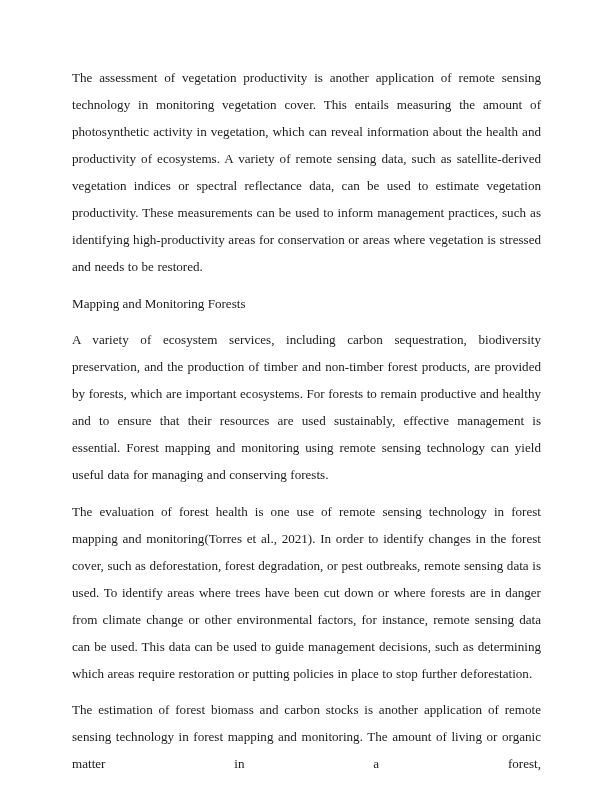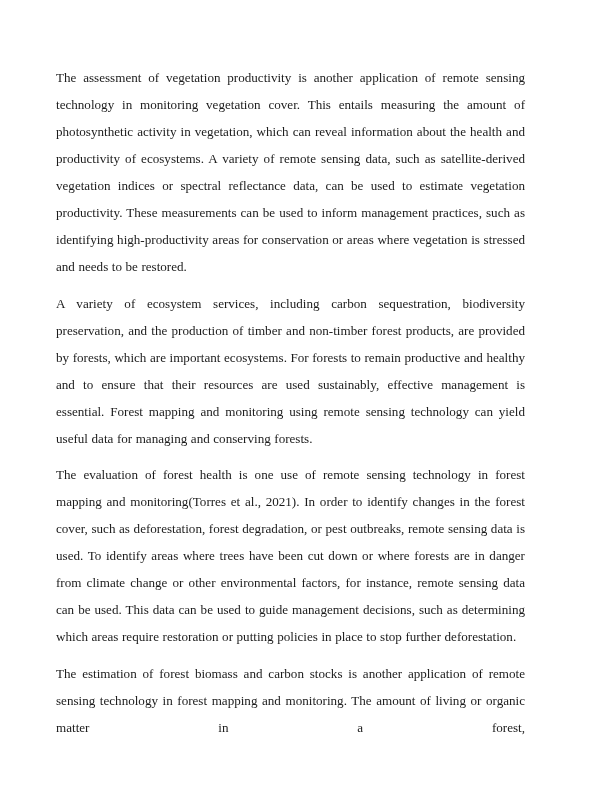--- a/index.html
+++ b/index.html
@@ -13,21 +13,21 @@
     overflow: hidden;
     font-family: "Liberation Serif", "DejaVu Serif", serif;
   }
 
   #page {
     position: relative;
     width: 612px;
     height: 792px;
     background: #ffffff;
     box-sizing: border-box;
-    padding: 64px 71px 0 56px;
+    padding: 64px 71px 0 72px;
   }
 
   .doc-body {
     width: 469px;
     color: #1b1b1b;
     font-size: 13.1px;
     line-height: 27px;
     text-align: justify;
     text-justify: inter-word;
     -webkit-font-smoothing: antialiased;
@@ -67,20 +67,21 @@
   }
 </style>
 </head>
 <body>
 
 <div id="page">
   <div class="doc-body">
 
     <p class="para">The assessment of vegetation productivity is another application of remote sensing technology in monitoring vegetation cover. This entails measuring the amount of photosynthetic activity in vegetation, which can reveal information about the health and productivity of ecosystems. A variety of remote sensing data, such as satellite-derived vegetation indices or spectral reflectance data, can be used to estimate vegetation productivity. These measurements can be used to inform management practices, such as identifying high-productivity areas for conservation or areas where vegetation is stressed and needs to be restored.</p>
 
+    <h2 class="section-heading">Mapping and Monitoring Forests</h2>
 
     <p class="para">A variety of ecosystem services, including carbon sequestration, biodiversity preservation, and the production of timber and non-timber forest products, are provided by forests, which are important ecosystems. For forests to remain productive and healthy and to ensure that their resources are used sustainably, effective management is essential. Forest mapping and monitoring using remote sensing technology can yield useful data for managing and conserving forests.</p>
 
     <p class="para">The evaluation of forest health is one use of remote sensing technology in forest mapping and monitoring(Torres et al., 2021). In order to identify changes in the forest cover, such as deforestation, forest degradation, or pest outbreaks, remote sensing data is used. To identify areas where trees have been cut down or where forests are in danger from climate change or other environmental factors, for instance, remote sensing data can be used. This data can be used to guide management decisions, such as determining which areas require restoration or putting policies in place to stop further deforestation.</p>
 
     <p class="para continued">The estimation of forest biomass and carbon stocks is another application of remote sensing technology in forest mapping and monitoring. The amount of living or organic matter in a forest,</p>
 
   </div>
 </div>
 

